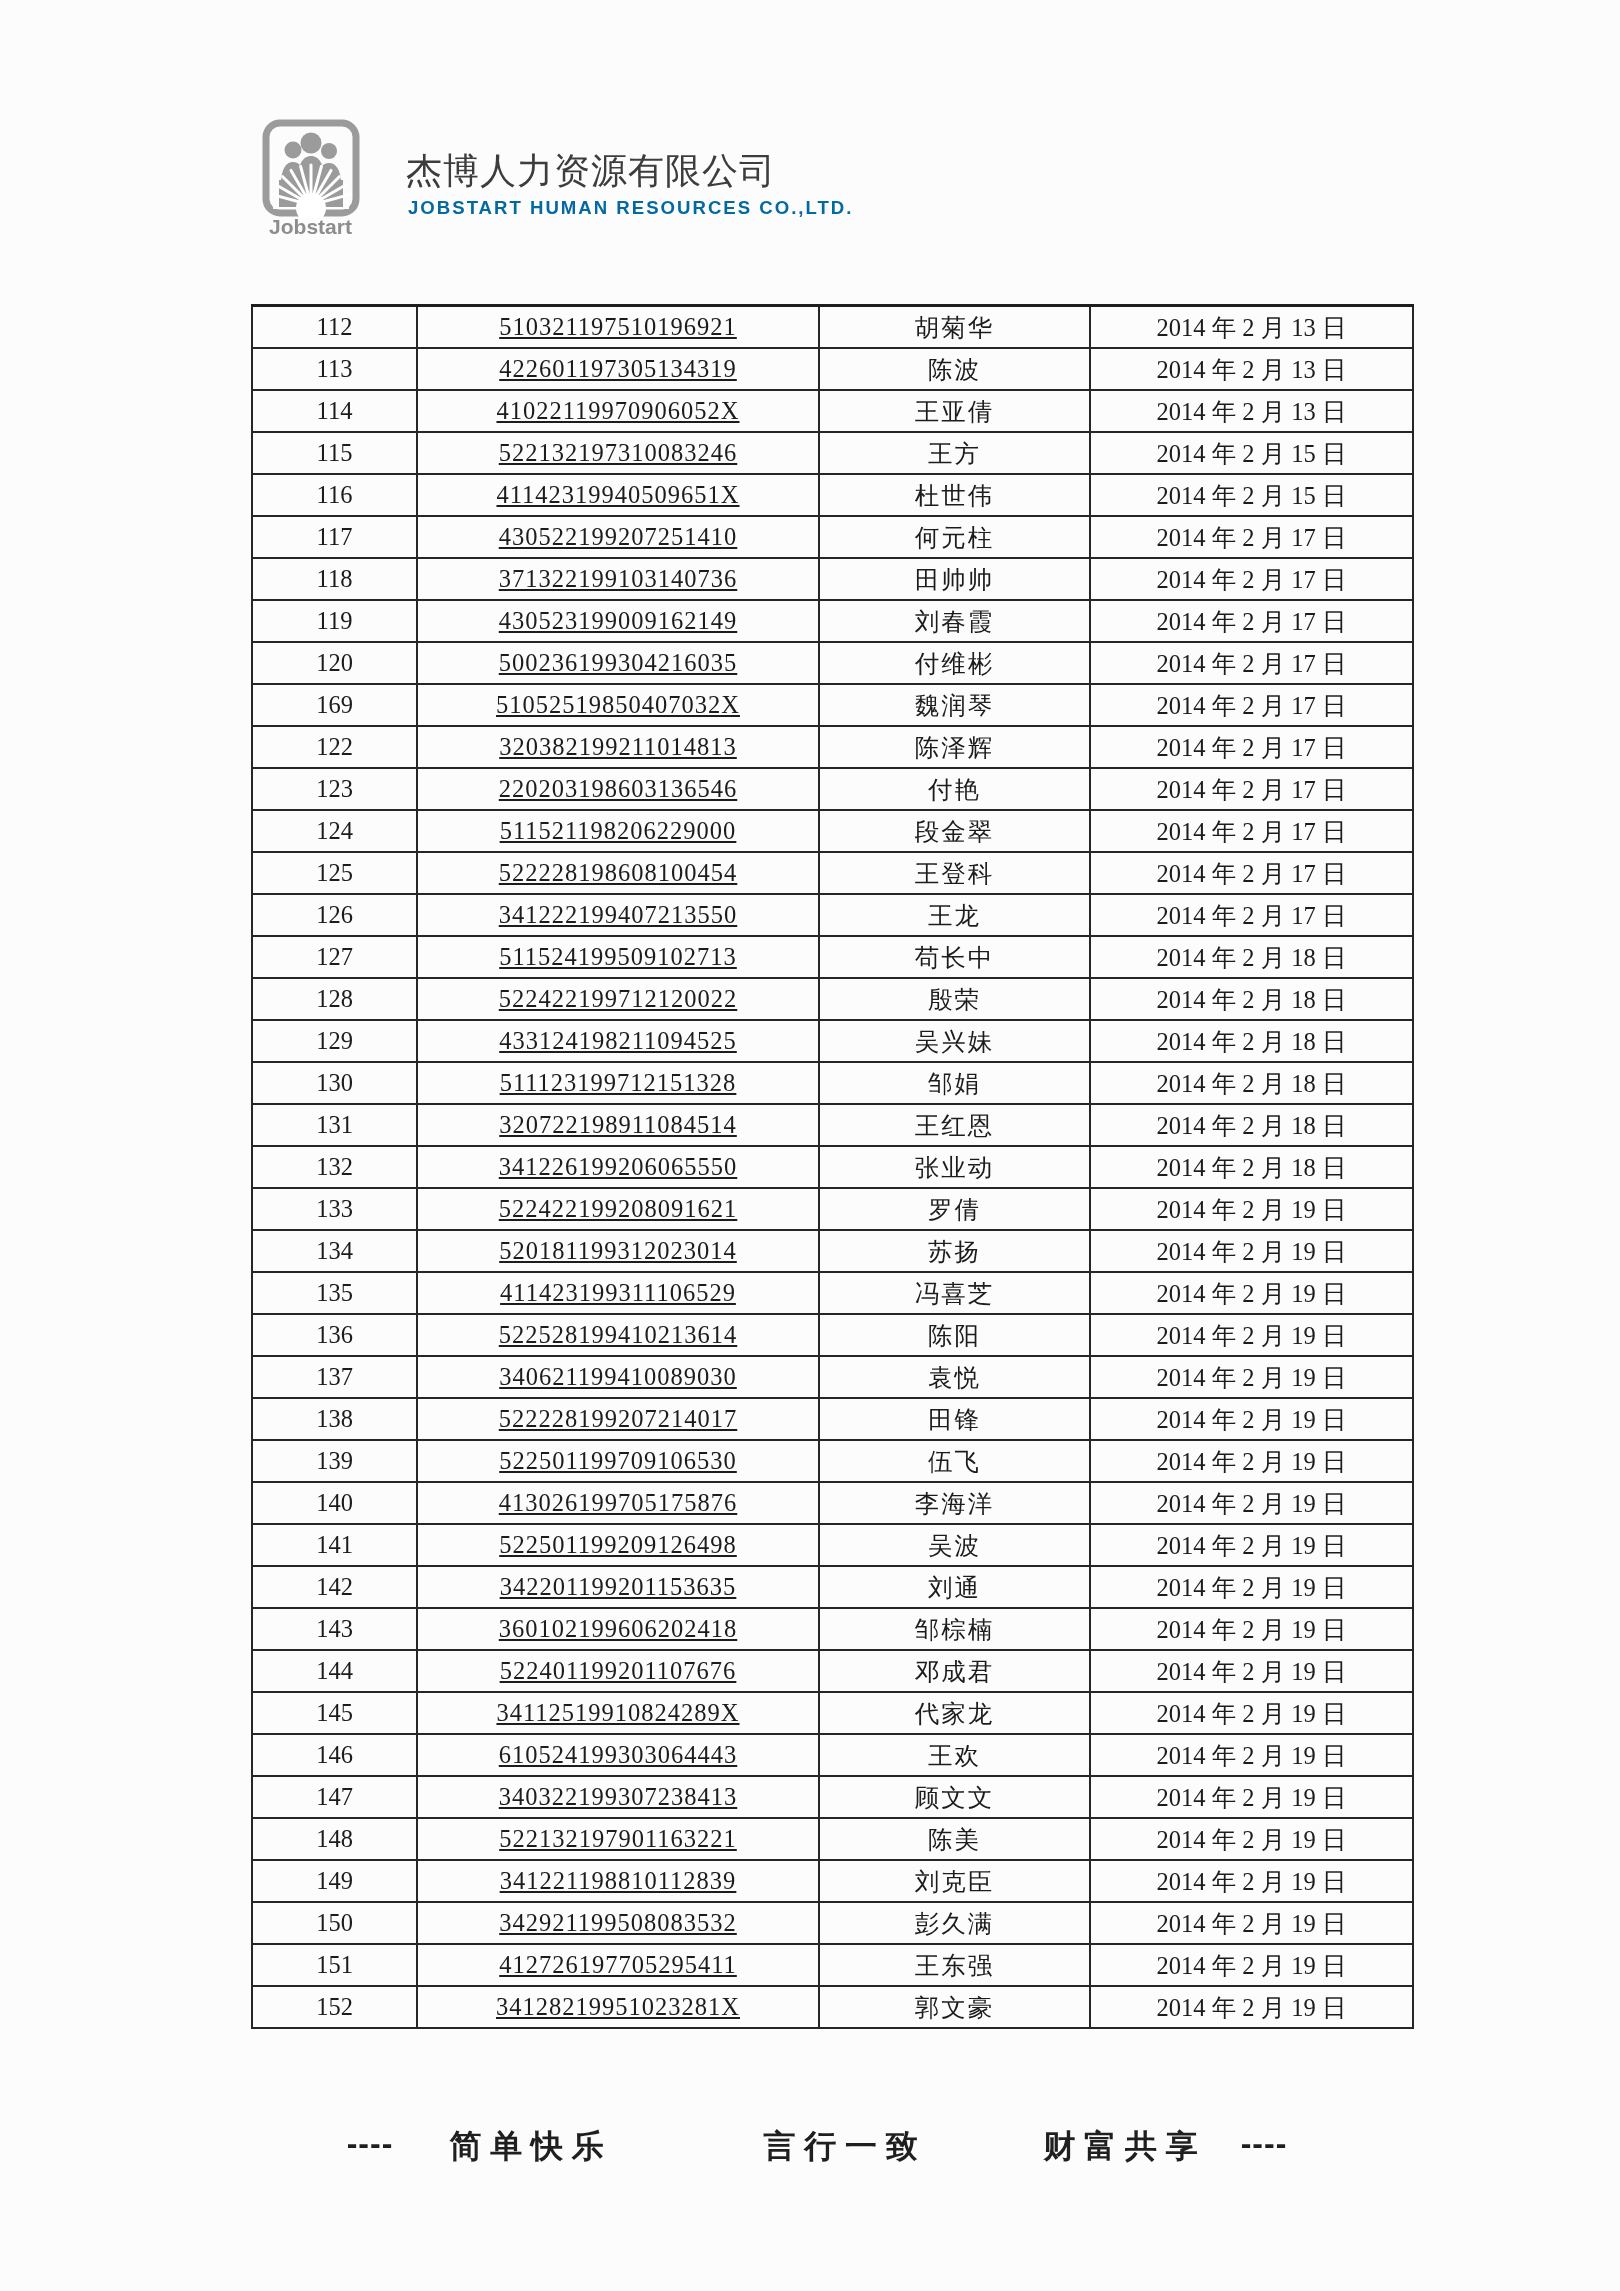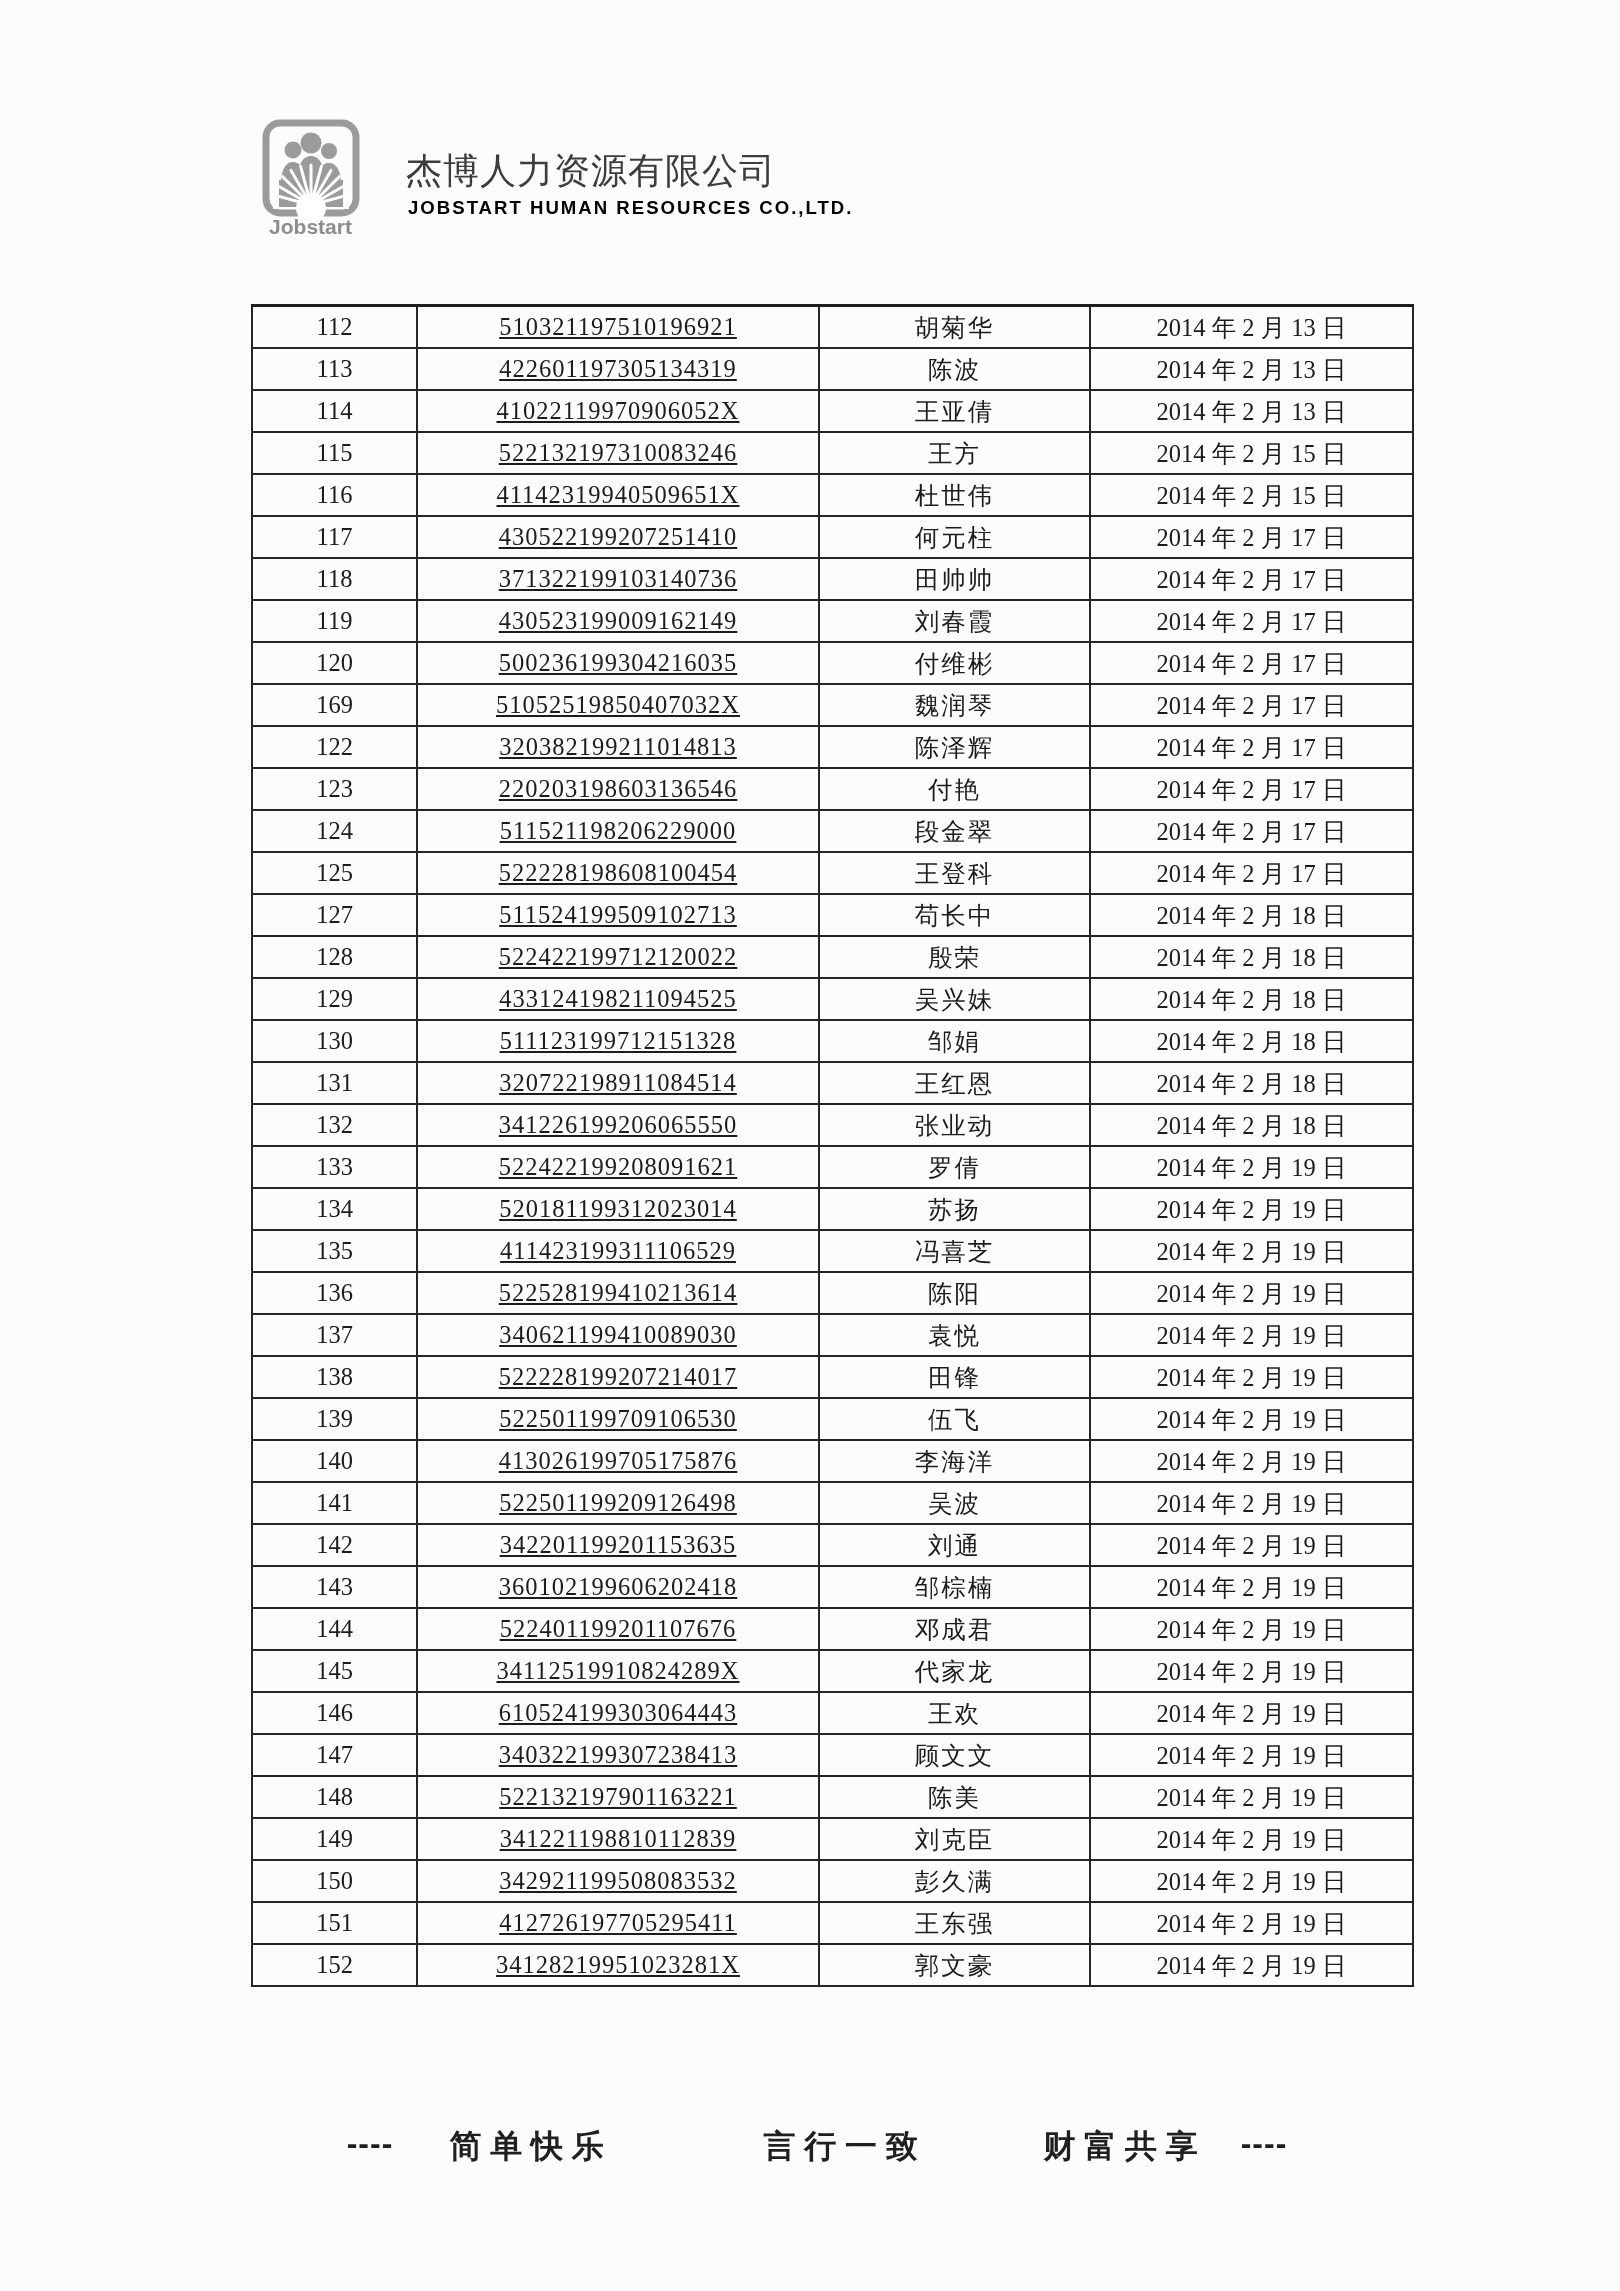--- a/index.html
+++ b/index.html
@@ -22,21 +22,21 @@
     font-weight:bold;font-size:21px;color:#8d8d8d;letter-spacing:0px;
   }
   .company-cn{
     position:absolute;left:406px;top:147px;
     font-family:"Liberation Sans","DejaVu Sans",sans-serif;
     font-size:36px;color:#3d3d3d;letter-spacing:1px;white-space:nowrap;
   }
   .company-en{
     position:absolute;left:408px;top:197px;
     font-family:"Liberation Sans","DejaVu Sans",sans-serif;
-    font-size:18.6px;font-weight:bold;color:#000000;letter-spacing:2px;white-space:nowrap;
+    font-size:18.6px;font-weight:bold;color:#0369a1;letter-spacing:2px;white-space:nowrap;
   }
 
   
   .roster-wrap{position:absolute;left:251px;top:304px;width:1153px;}
   table.roster{
     border-collapse:collapse;width:1153px;table-layout:fixed;
     border-top:3.9px solid #1e1e1e;
     border-bottom:2.9px solid #1e1e1e;
     border-radius:28px;
   }
@@ -201,20 +201,26 @@
             <td class="c-date">2014 年 2 月 17 日</td>
           </tr>
 
           <tr>
             <td class="c-no">125</td>
             <td class="c-id">522228198608100454</td>
             <td class="c-name">王登科</td>
             <td class="c-date">2014 年 2 月 17 日</td>
           </tr>
 
+          <tr>
+            <td class="c-no">126</td>
+            <td class="c-id">341222199407213550</td>
+            <td class="c-name">王龙</td>
+            <td class="c-date">2014 年 2 月 17 日</td>
+          </tr>
 
           <tr>
             <td class="c-no">127</td>
             <td class="c-id">511524199509102713</td>
             <td class="c-name">苟长中</td>
             <td class="c-date">2014 年 2 月 18 日</td>
           </tr>
 
           <tr>
             <td class="c-no">128</td>

